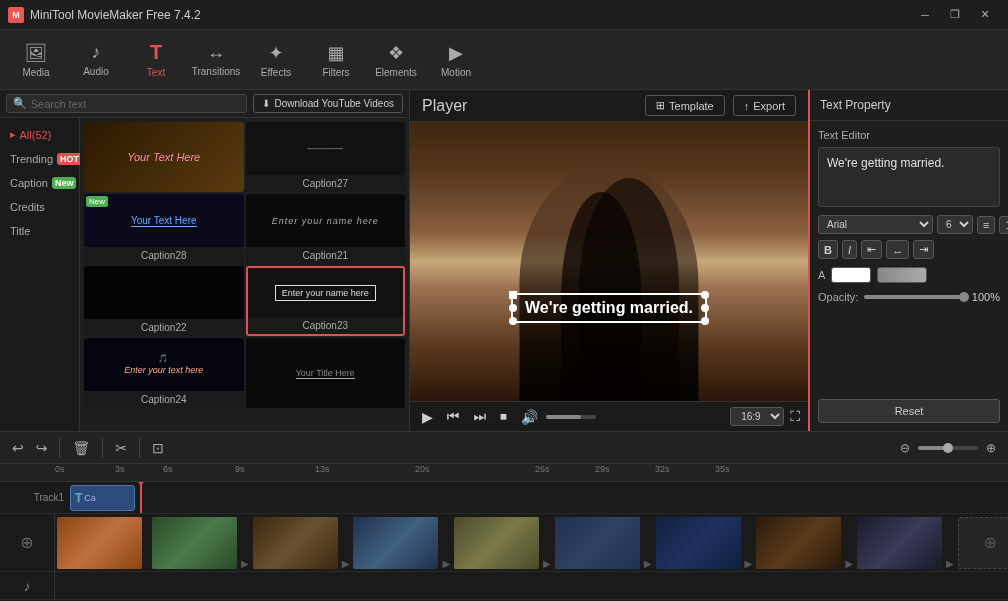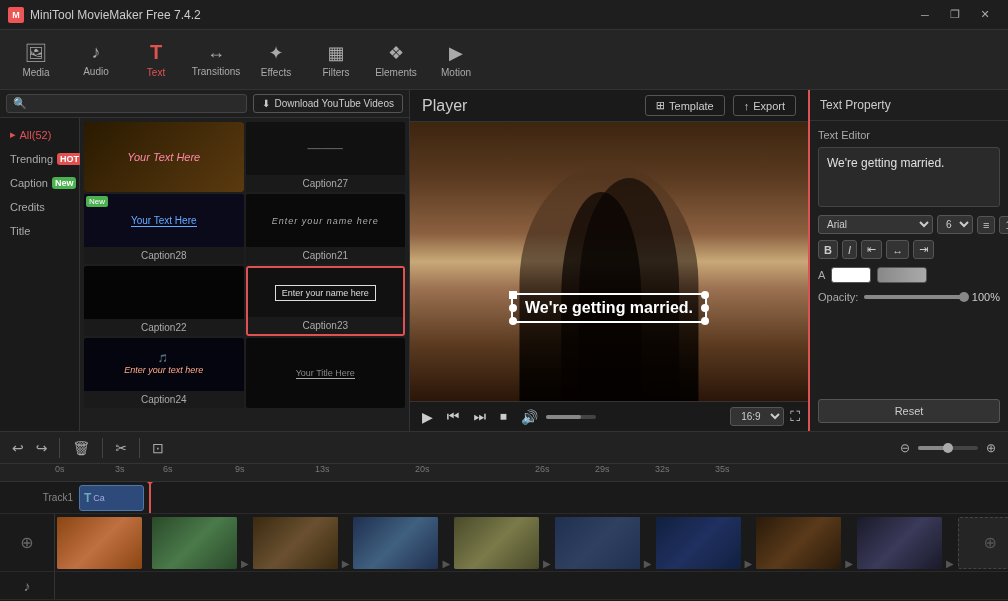--- a/index.html
+++ b/index.html
@@ -475,21 +475,21 @@
       flex: 1;
       height: 18px;
     }
     .track-row {
       display: flex;
       height: 32px;
       border-bottom: 1px solid #2a2a2a;
       align-items: center;
     }
     .track-label {
-      width: 79px;
+      width: 70px;
       padding: 0 6px;
       font-size: 10px;
       color: #888;
       flex-shrink: 0;
       text-align: right;
     }
     .track-content {
       flex: 1;
       height: 100%;
       position: relative;
@@ -703,20 +703,21 @@
     <span>Motion</span>
   </div>
 </div>
 
 <div id="main-content">
 
   <div id="left-panel">
     <div class="left-top-controls">
       <div class="search-bar">
         <span style="color:#666; font-size:11px;">🔍</span>
+        <input type="text" placeholder="Search text" style="">
       </div>
       <button class="download-btn">
         <span>⬇</span>
         <span>Download YouTube Videos</span>
       </button>
     </div>
     <div class="left-panel-body">
 
       <div class="categories-list">
         <div class="cat-item active">

